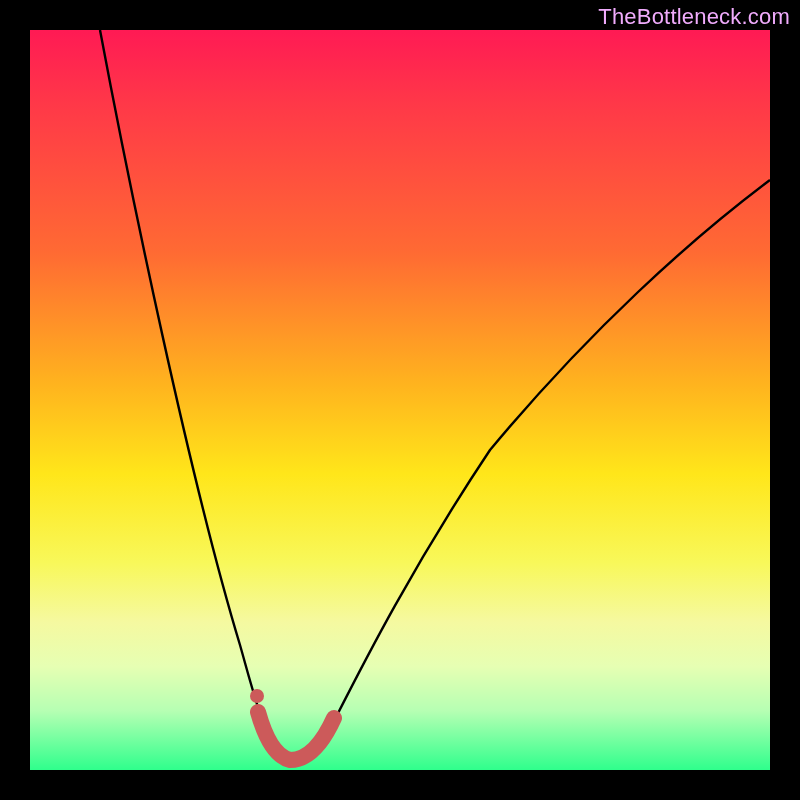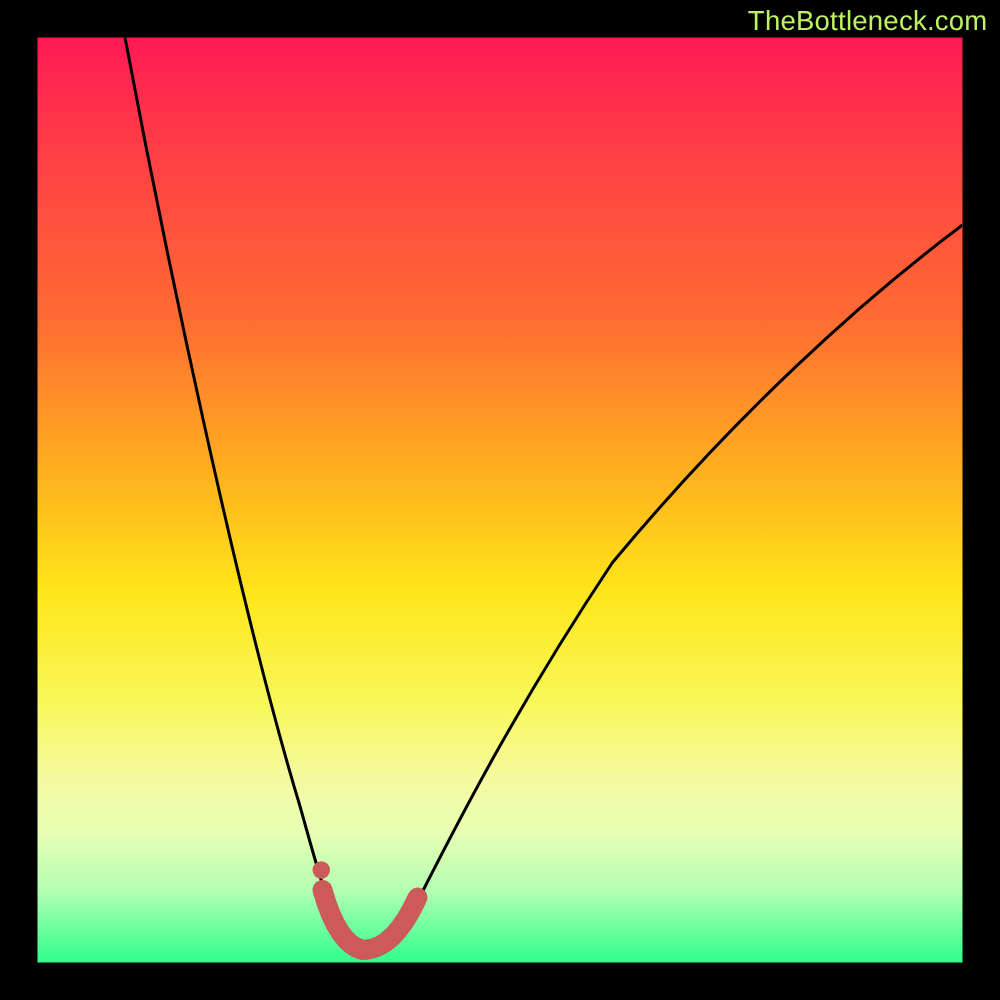--- a/index.html
+++ b/index.html
@@ -36,21 +36,21 @@
       #f5f9a0 80%,
       #e6ffb3 86%,
       #b6ffb3 92%,
       #2fff8c 100%
     );
   }
   .watermark {
     position: absolute;
     top: 4px;
     right: 10px;
-    color: #bef264;
+    color: #f0abfc;
     font-size: 22px;
     letter-spacing: 0.2px;
     font-weight: 400;
   }
   svg.curves {
     position: absolute;
     top: 0;
     left: 0;
   }
 </style>

